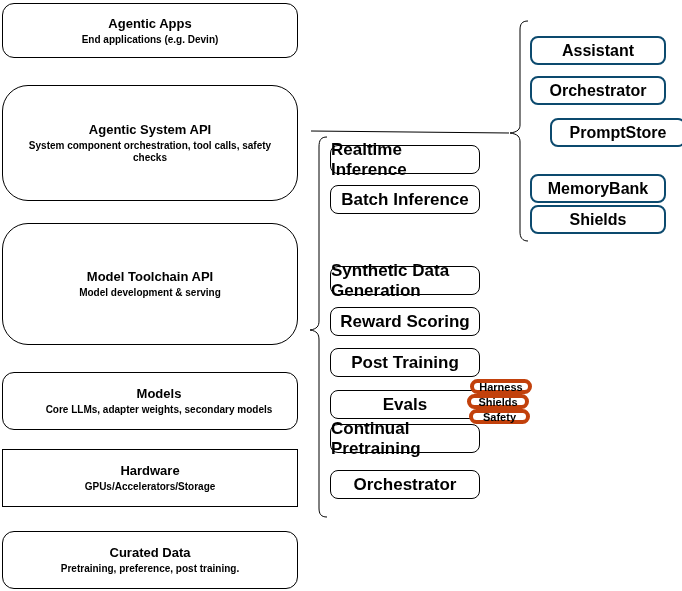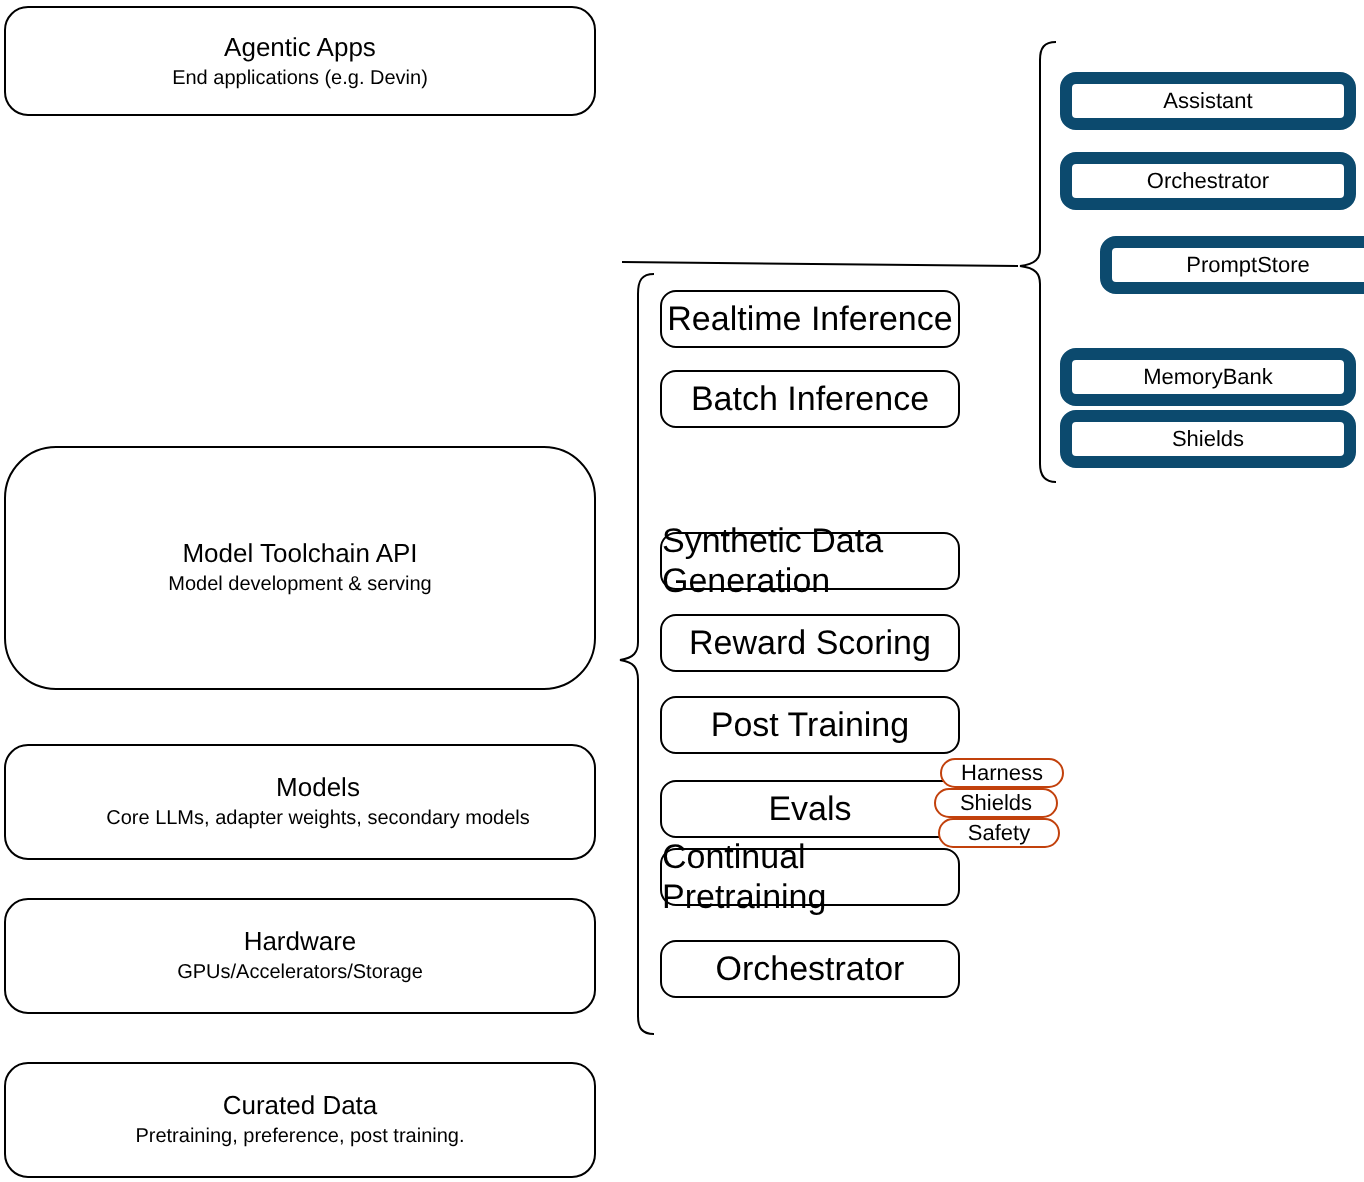--- a/index.html
+++ b/index.html
@@ -4,20 +4,21 @@
 <style>
   html, body { margin: 0; padding: 0; background: #ffffff; }
   .canvas {
     position: relative;
     width: 682px;
     height: 591px;
     background: #ffffff;
     font-family: "Liberation Sans", sans-serif;
     color: #000000;
     overflow: hidden;
+    font-weight: bold;
   }
   .overlay {
     position: absolute;
     left: 0; top: 0;
     width: 682px; height: 591px;
     pointer-events: none;
   }
   .lbox {
     position: absolute;
     left: 2px;
@@ -46,36 +47,36 @@
     background: #ffffff;
     display: flex;
     align-items: center;
     justify-content: center;
     font-size: 17px;
     z-index: 2;
   }
   .rbox {
     position: absolute;
     left: 530px;
-    width: 148px;
+    width: 136px;
     height: 29px;
     box-sizing: border-box;
-    border: 6px solid #0c4a6e;
+    border: 2px solid #0c4a6e;
     border-radius: 8px;
     background: #ffffff;
     display: flex;
     align-items: center;
     justify-content: center;
-    font-size: 11px;
+    font-size: 16px;
     z-index: 2;
   }
   .pill {
     position: absolute;
     box-sizing: border-box;
-    border: 1px solid #c2410c;
+    border: 4px solid #c2410c;
     border-radius: 8px;
     background: #ffffff;
     display: flex;
     align-items: center;
     justify-content: center;
     font-size: 11px;
     height: 15px;
     z-index: 3;
   }
 </style>
@@ -87,29 +88,33 @@
   <svg class="overlay" width="682" height="591" viewBox="0 0 682 591">
     <path d="M311 131 L509 133" stroke="#000000" stroke-width="1" fill="none"></path>
     <path d="M327 137 C321 137 319 140 319 147 L319 321 C319 326 317 329 310 330 C317 331 319 334 319 340 L319 508 C319 514 321 517 327 517" stroke="#000000" stroke-width="1" fill="none"></path>
     <path d="M528 21 C522 21 520 24 520 30 L520 125 C520 129 518 132 510 133 C518 134 520 137 520 142 L520 232 C520 237 522 241 528 241" stroke="#000000" stroke-width="1" fill="none"></path>
   </svg>
 
   <div class="lbox" style="top:3px;height:55px;border-radius:12px;">
     <div class="ltitle">Agentic Apps</div>
     <div class="lsub">End applications (e.g. Devin)</div>
   </div>
+  <div class="lbox" style="top:85px;height:116px;border-radius:26px;">
+    <div class="ltitle">Agentic System API</div>
+    <div class="lsub">System component orchestration, tool calls, safety checks</div>
+  </div>
   <div class="lbox" style="top:223px;height:122px;border-radius:26px;">
     <div class="ltitle">Model Toolchain API</div>
     <div class="lsub">Model development &amp; serving</div>
   </div>
   <div class="lbox" style="top:372px;height:58px;border-radius:12px;padding-left:18px;">
     <div class="ltitle">Models</div>
     <div class="lsub">Core LLMs, adapter weights, secondary models</div>
   </div>
-  <div class="lbox" style="top:449px;height:58px;border-radius:12px;">
+  <div class="lbox" style="top:449px;height:58px;border-radius:0;">
     <div class="ltitle">Hardware</div>
     <div class="lsub">GPUs/Accelerators/Storage</div>
   </div>
   <div class="lbox" style="top:531px;height:58px;border-radius:12px;">
     <div class="ltitle">Curated Data</div>
     <div class="lsub">Pretraining, preference, post training.</div>
   </div>
 
   <div class="mbox" style="top:145px;">
     <span>Realtime Inference</span>

